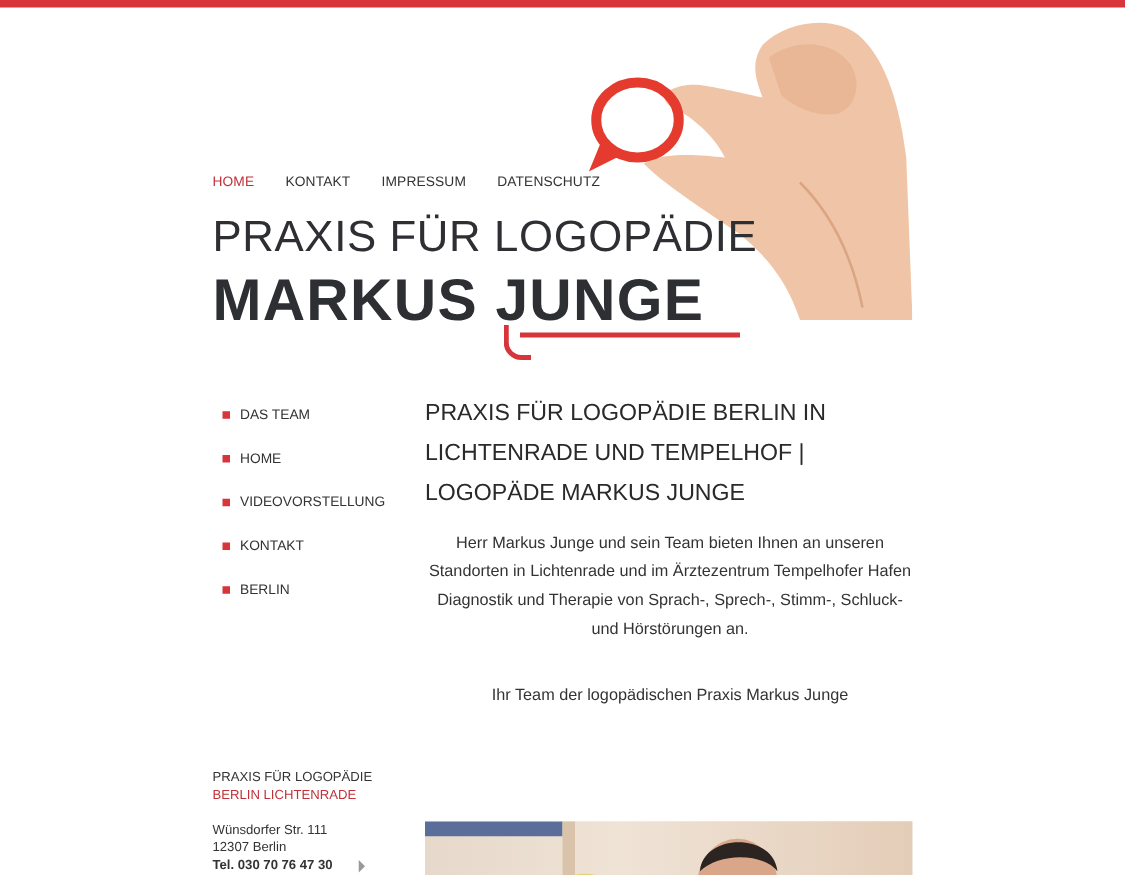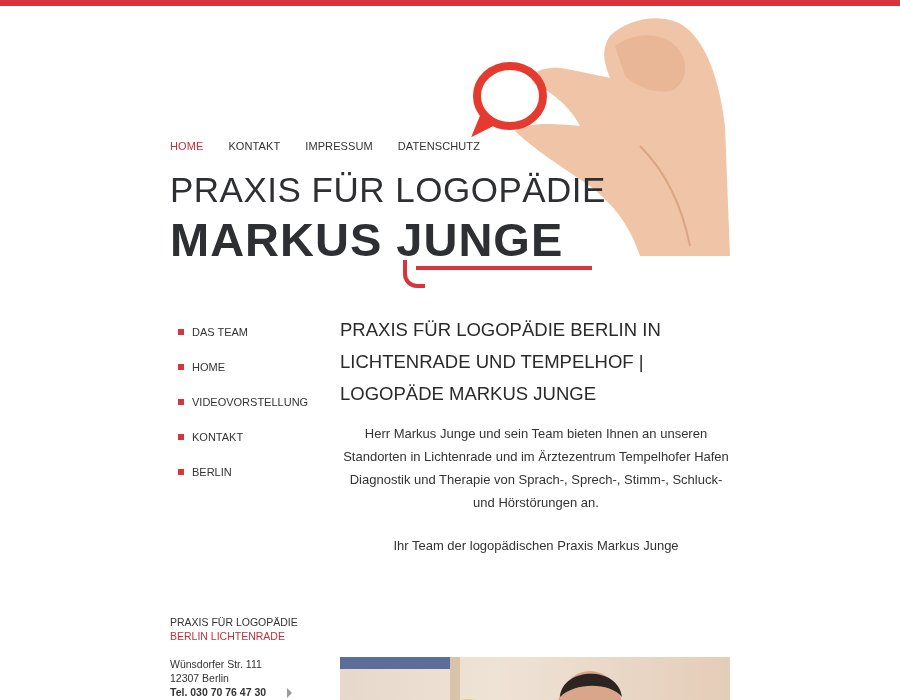--- a/index.html
+++ b/index.html
@@ -32,21 +32,21 @@
 
   .addr { position: absolute; left: 170px; top: 615px; font-size: 10.5px; line-height: 14px; color: #333; width: 160px; }
   .addr .red { color: #c0323a; }
   .addr .gap { height: 14px; }
   .addr .bold { font-weight: bold; }
   .addr .arrow { position: absolute; left: 117px; top: 73px; width: 0; height: 0; border-top: 5px solid transparent; border-bottom: 5px solid transparent; border-left: 5px solid #999; }
 
   .main { position: absolute; left: 340px; top: 314px; width: 392px; }
   .main h1 { font-weight: normal; font-size: 18.5px; line-height: 32px; margin: 0 0 12px 0; color: #2a2a2a; }
   .main p { font-size: 13px; line-height: 23px; margin: 0 0 15px 0; color: #333; text-align: center; }
-  .main p.sig { margin-top: 20px; }
+  .main p.sig { margin-top: 30px; }
   .photo { position: absolute; left: 340px; top: 657px; width: 390px; height: 60px; overflow: hidden; background: linear-gradient(90deg, #e6d9cc 0%, #efe3d6 40%, #e4cdb8 100%); }
 </style>
 </head>
 <body>
 
 <div class="top-bar"></div>
 
 <div class="hero">
   <svg width="290" height="250" viewBox="0 0 290 250">
 

